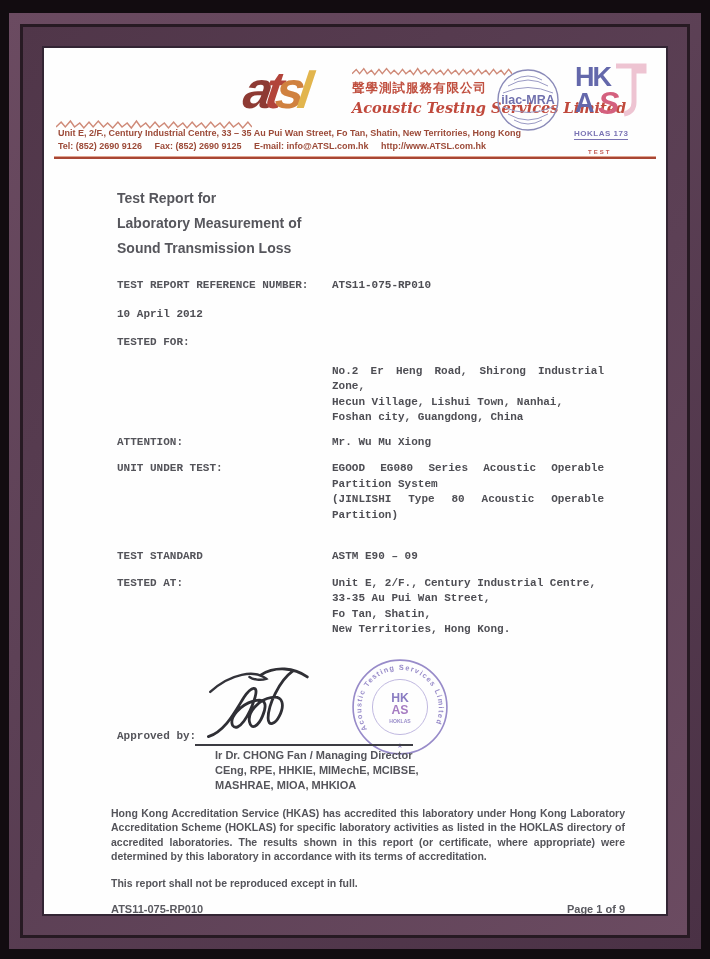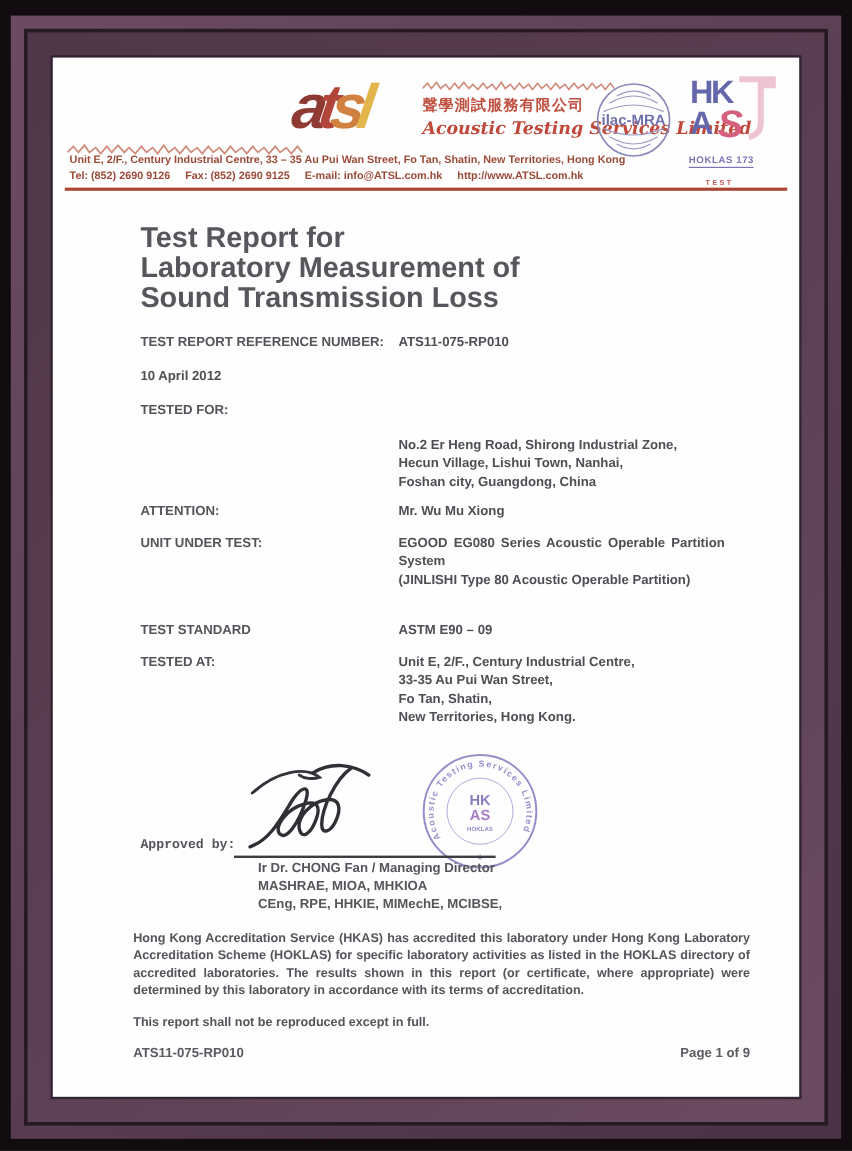--- a/index.html
+++ b/index.html
@@ -26,22 +26,22 @@
   .ilac{position:absolute;left:452px;top:20px;}
   .hkas{position:absolute;left:530px;top:14px;width:78px;text-align:left;}
   .hoklas-line{font-size:8px;font-weight:700;color:#7b74b4;border-bottom:1px solid #7b74b4;
                display:inline-block;padding-bottom:1px;margin-top:1px;letter-spacing:0.5px;}
   .test-line{font-size:6px;font-weight:700;color:#c25b54;letter-spacing:2px;margin-left:14px;}
   .addr1{position:absolute;left:14px;top:80px;font-size:9px;font-weight:700;color:#9c4a38;white-space:nowrap;}
   .addr2{position:absolute;left:14px;top:93px;font-size:9px;font-weight:600;color:#9c4a38;white-space:pre;}
   .rule{position:absolute;left:10px;right:10px;top:108px;height:3px;
         background:linear-gradient(#e0a491 0%,#e0a491 35%,#a84634 35%,#a84634 100%);}
   
-  .title{margin:26px 0 12px 73px;font-size:24px;font-weight:700;color:#56565c;line-height:25px;}
-  .fields{margin:17px 7px 0 73px;width:487px;color:#4e4e54;}
+  .title{margin:26px 0 12px 73px;font-size:14px;font-weight:700;color:#56565c;line-height:25px;}
+  .fields{margin:17px 7px 0 73px;width:487px;color:#4e4e54;font-family:Liberation Mono, monospace;}
   .frow{display:flex;margin-bottom:13px;}
   .flabel{width:215px;flex:0 0 215px;font-size:11px;font-weight:700;color:#54545a;line-height:15.5px;}
   .fvalue{flex:1;font-size:11px;font-weight:700;line-height:15.5px;white-space:pre-line;text-align:justify;}
   .frow.addr-block{margin-bottom:9px;}
   .frow.unit-block{margin-bottom:26px;}
   .frow.tight{margin-bottom:11px;}
   
   .sig{position:relative;margin:30px 0 0 73px;width:487px;height:130px;}
   .approved{position:absolute;left:0;top:62px;font-size:11px;font-weight:600;color:#54545a;font-family:Liberation Mono, monospace;}
   .sigline{position:absolute;left:78px;top:76px;width:218px;border-top:2px solid #3c3c42;}
@@ -173,22 +173,22 @@
           </text>
           <text x="50" y="45" text-anchor="middle" font-size="12" font-weight="900" fill="#7b6cba">HK</text>
           <text x="50" y="57" text-anchor="middle" font-size="12" font-weight="900" fill="#9b6cba">AS</text>
           <text x="50" y="66" text-anchor="middle" font-size="5" font-weight="bold" fill="#8a7cc2">HOKLAS</text>
           <text x="50" y="90" text-anchor="middle" font-size="7" fill="#8a7cc2">★</text>
         </svg>
         <div class="approved">Approved by:</div>
         <div class="sigline"></div>
         <div class="appr-name">
           <div>Ir Dr. CHONG Fan / Managing Director</div>
+          <div>CEng, RPE, HHKIE, MIMechE, MCIBSE,</div>
           <div>MASHRAE, MIOA, MHKIOA</div>
-          <div>CEng, RPE, HHKIE, MIMechE, MCIBSE,</div>
         </div>
       </div>
 
       <div class="foot">
         <div class="accred">Hong Kong Accreditation Service (HKAS) has accredited this laboratory under Hong Kong Laboratory Accreditation Scheme (HOKLAS) for specific laboratory activities as listed in the HOKLAS directory of accredited laboratories. The results shown in this report (or certificate, where appropriate) were determined by this laboratory in accordance with its terms of accreditation.</div>
         <div class="repro">This report shall not be reproduced except in full.</div>
         <div class="bottomrow">
           <span>ATS11-075-RP010</span>
           <span>Page 1 of 9</span>
         </div>

